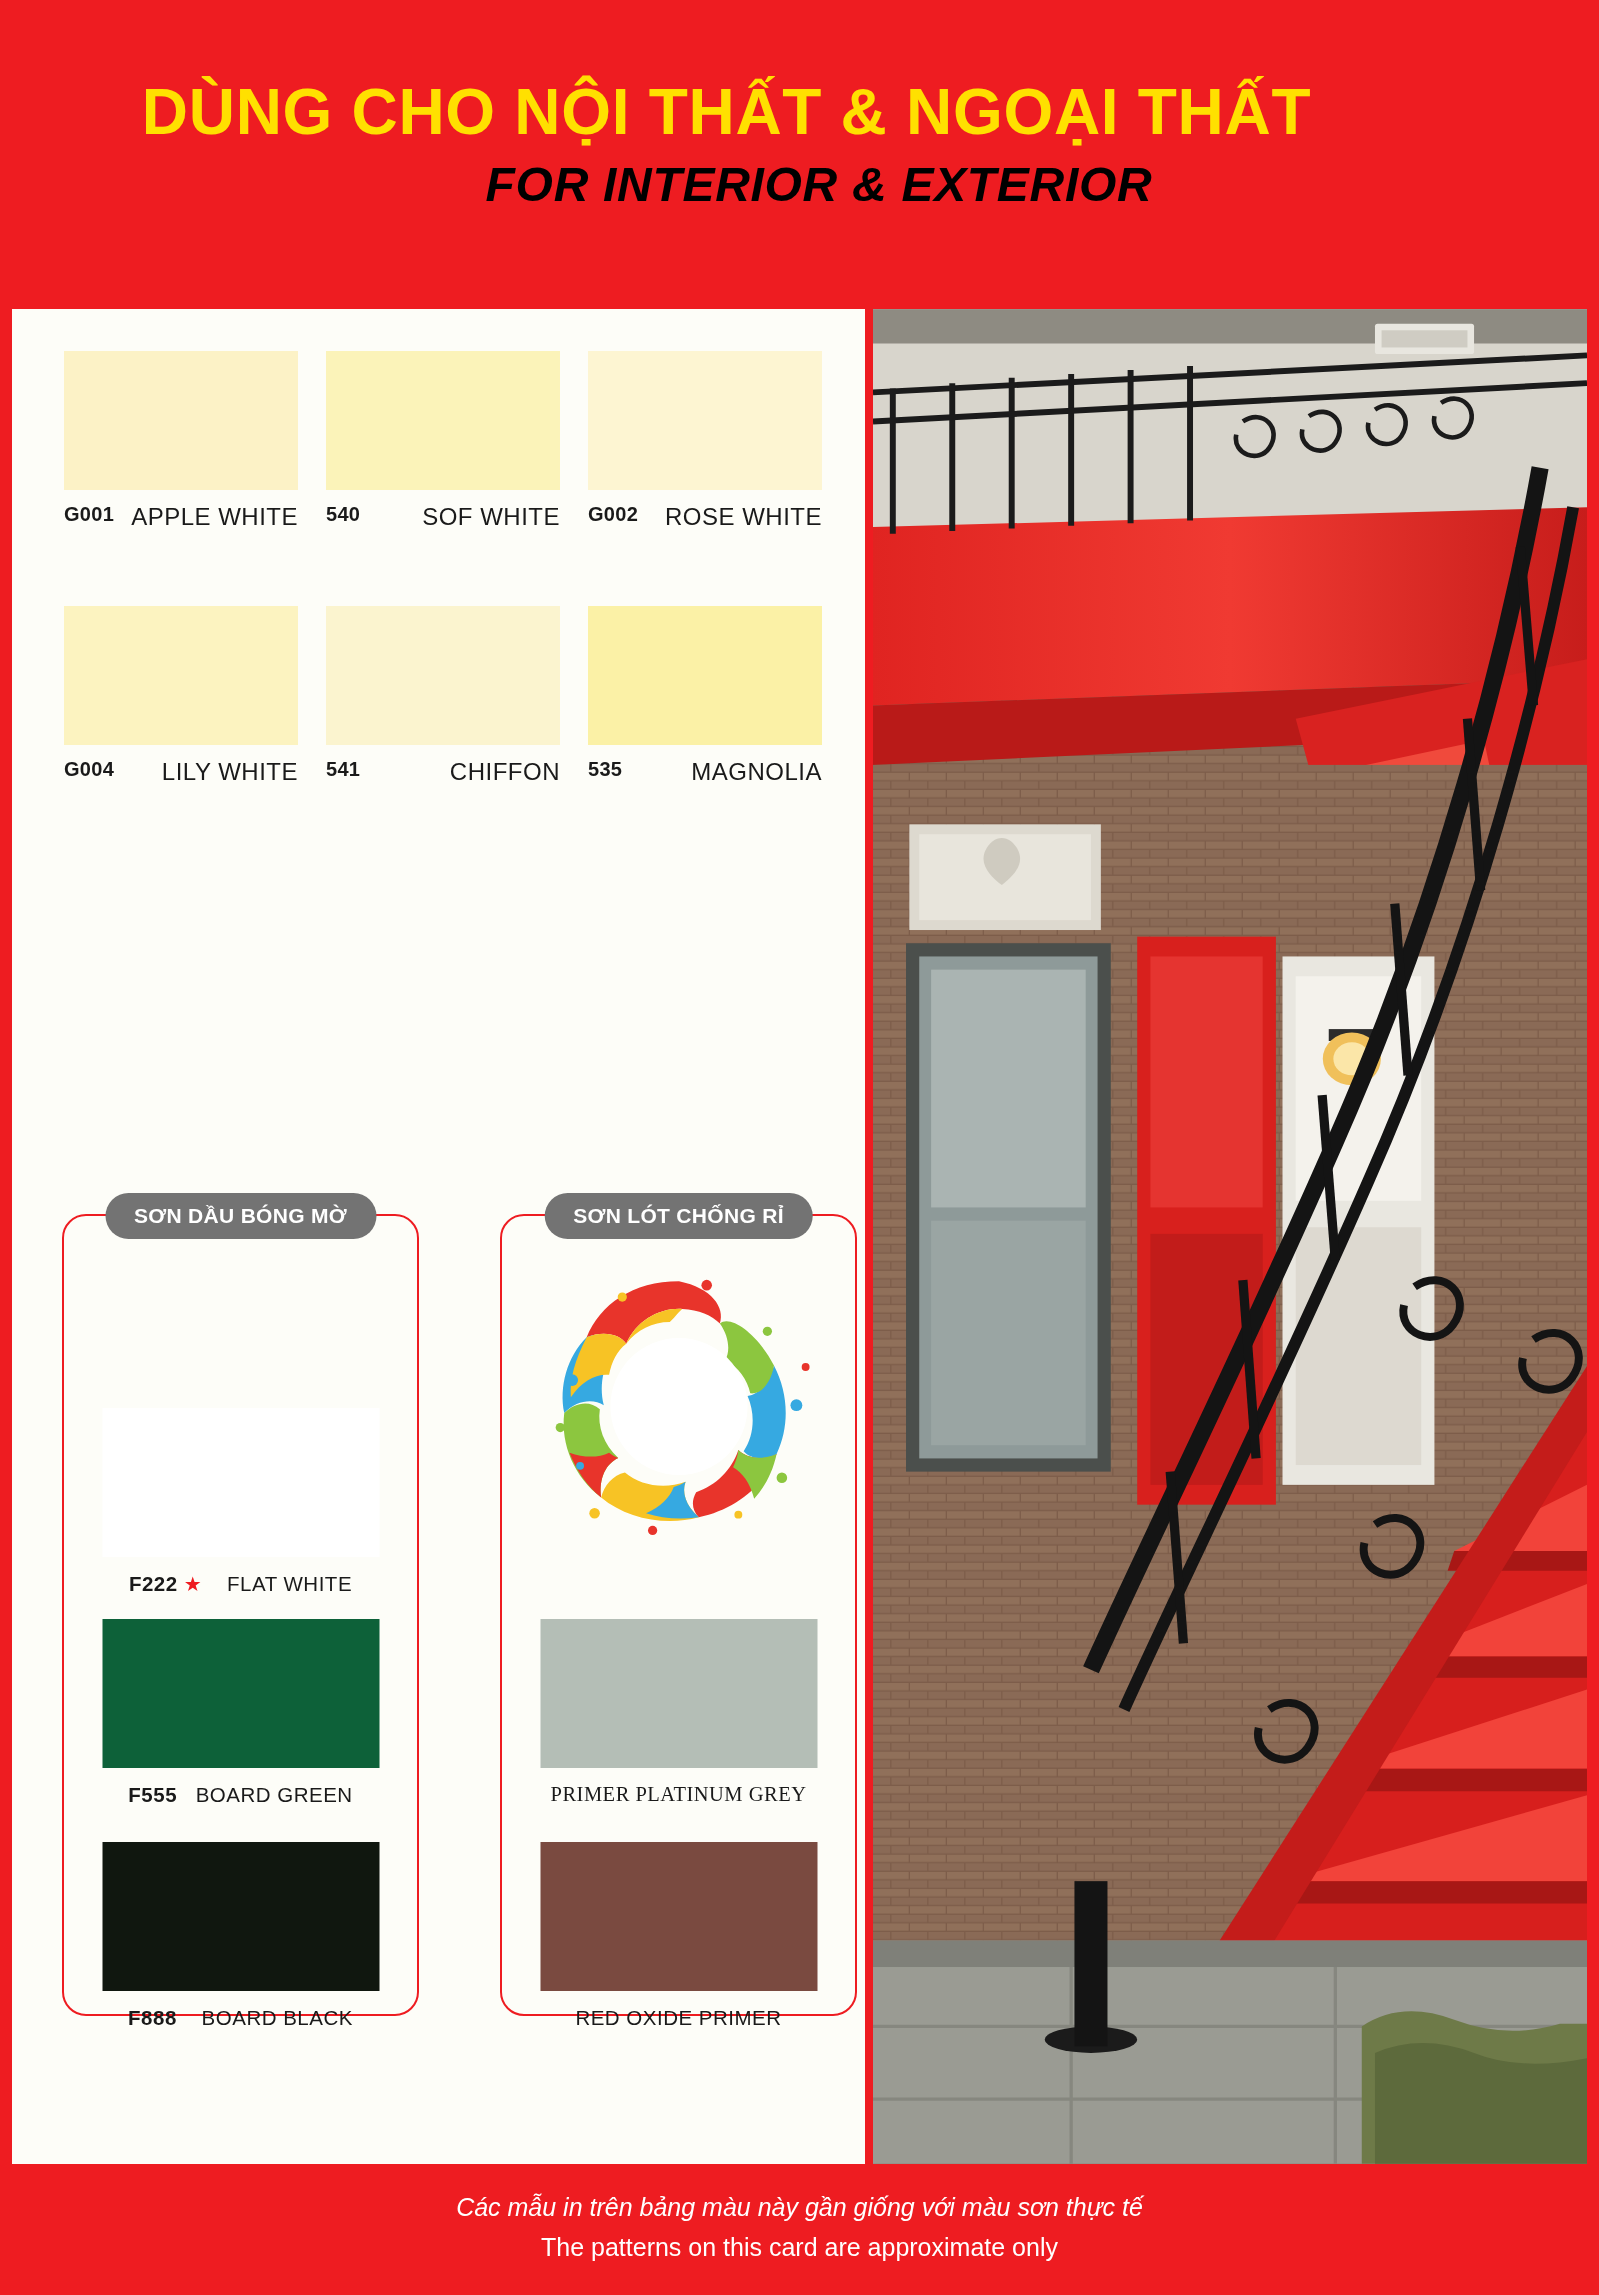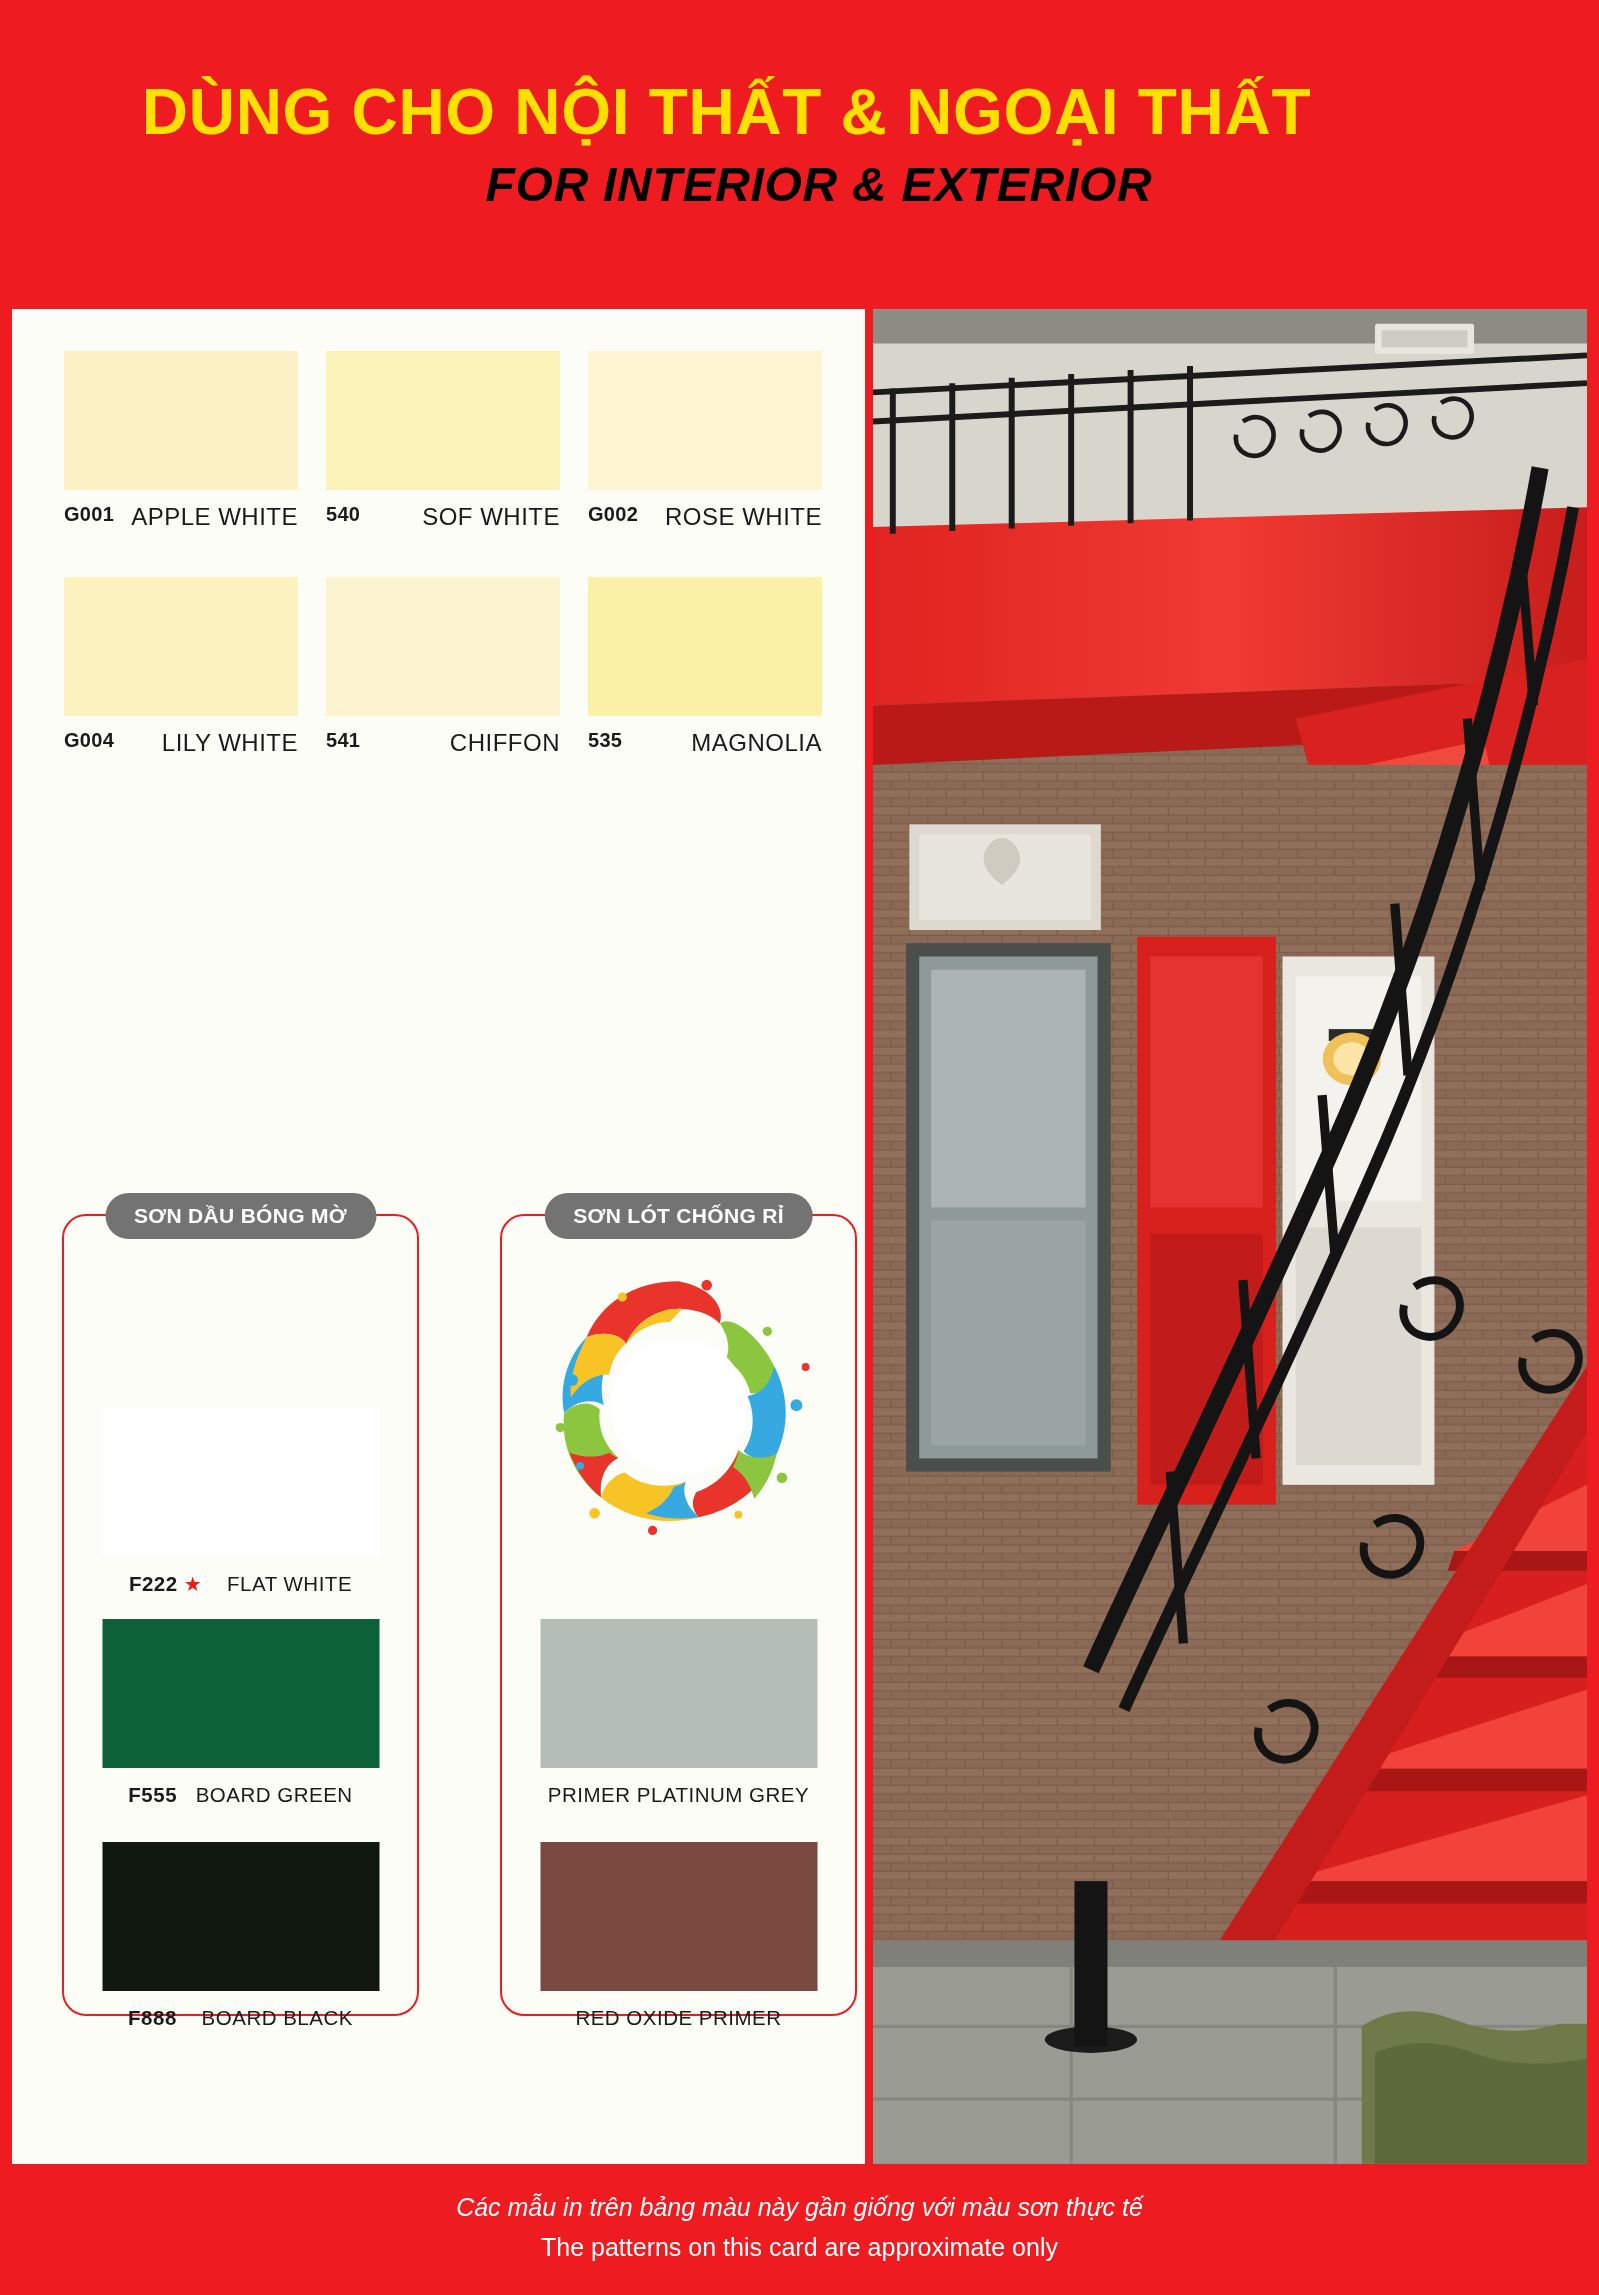--- a/index.html
+++ b/index.html
@@ -67,21 +67,21 @@
     background: #8d8f84;
   }
   .photo svg { display: block; }
 
   
   .swatch-grid {
     position: absolute;
     left: 52px; top: 42px;
     width: 758px;
   }
-  .sw-row { position: relative; height: 226px; text-decoration: underline; }
+  .sw-row { position: relative; height: 255px; text-decoration: underline; }
   .sw-cell { position: absolute; top: 0; width: 260px; }
   .sw-cell.c0 { left: 0px; }
   .sw-cell.c1 { left: 262px; }
   .sw-cell.c2 { left: 524px; }
   .sw-chip {
     width: 234px; height: 139px;
     border: 0;
   }
   .sw-labels {
     position: relative;
@@ -306,21 +306,21 @@
               <circle cx="252" cy="26" r="8" fill="#e8342b"></circle>
               <circle cx="124" cy="44" r="7" fill="#f7c325"></circle>
               <circle cx="60" cy="300" r="6" fill="#36a9e1"></circle>
               <circle cx="300" cy="374" r="6" fill="#f7c325"></circle>
               <circle cx="402" cy="150" r="6" fill="#e8342b"></circle>
               <circle cx="210" cy="210" r="104" fill="#ffffff"></circle>
             </g>
           </svg>
         </div>
 
-        <div class="item" style="top:403px;">
+        <div class="item" style="top:403px;font-family:Liberation Serif, serif;">
           <div class="item-chip" style="background:#b4beb6"></div>
           <div class="item-label">
             <span>PRIMER PLATINUM GREY</span>
           </div>
         </div>
 
         <div class="item" style="top:626px;">
           <div class="item-chip" style="background:#7a4a40"></div>
           <div class="item-label">
             <span>RED OXIDE PRIMER</span>

